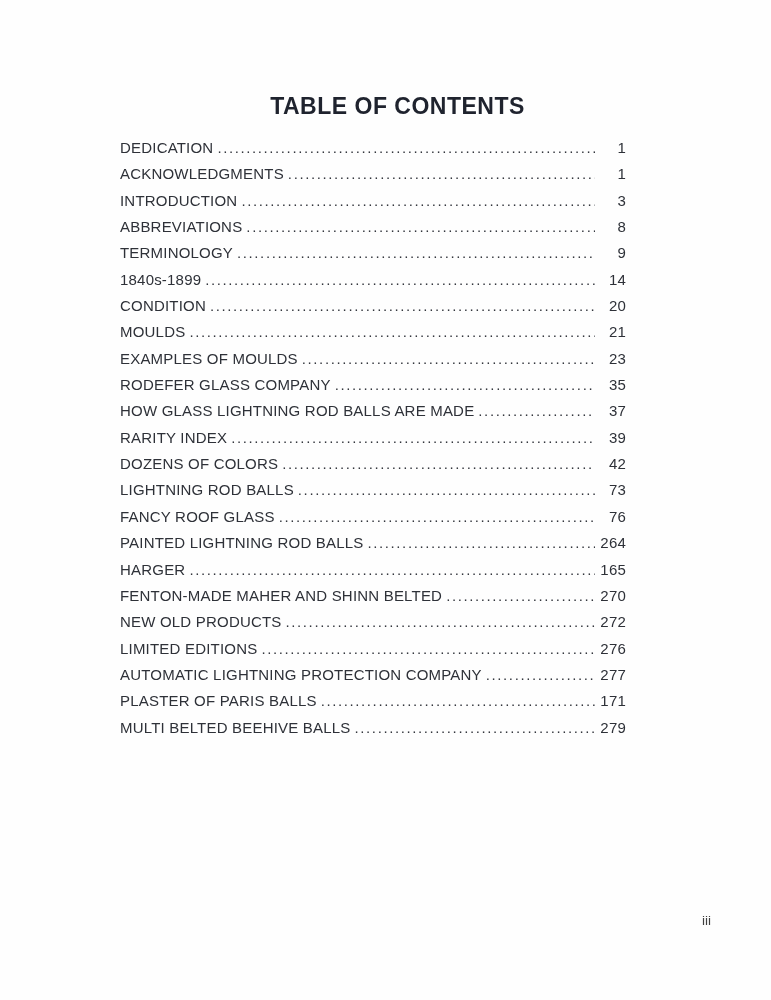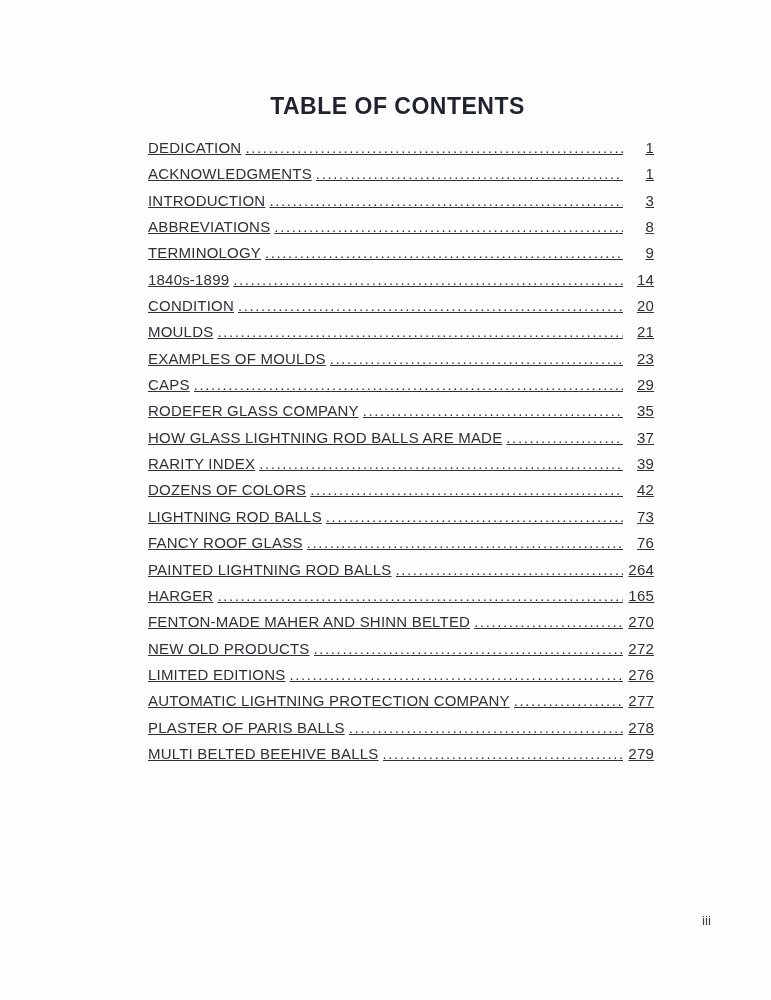--- a/index.html
+++ b/index.html
@@ -23,24 +23,23 @@
     width: 100%;
     margin: 12px;
     text-align: center;
     font-size: 23px;
     font-weight: bold;
     letter-spacing: 0.5px;
     color: #1f232e;
   }
   .toc {
     position: absolute;
-    left: 148px;
+    left: 120px;
     top: 139px;
     width: 506px;
-    text-decoration: underline;
   }
   .toc-row {
     display: flex;
     align-items: baseline;
     height: 26.35px;
     font-size: 15px;
     letter-spacing: 0.2px;
   }
   .toc-label {
     white-space: nowrap;
@@ -127,25 +126,20 @@
       <span class="toc-page">21</span>
     </div>
 
     <div class="toc-row">
       <span class="toc-label">EXAMPLES OF MOULDS</span>
       <span class="toc-dots"></span>
       <span class="toc-page">23</span>
     </div>
 
 
-    <div class="toc-row">
-      <span class="toc-label">CAPS</span>
-      <span class="toc-dots"></span>
-      <span class="toc-page">29</span>
-    </div>
 
     <div class="toc-row">
       <span class="toc-label">RODEFER GLASS COMPANY</span>
       <span class="toc-dots"></span>
       <span class="toc-page">35</span>
     </div>
 
     <div class="toc-row">
       <span class="toc-label">HOW GLASS LIGHTNING ROD BALLS ARE MADE</span>
       <span class="toc-dots"></span>
@@ -209,21 +203,21 @@
 
     <div class="toc-row">
       <span class="toc-label">AUTOMATIC LIGHTNING PROTECTION COMPANY</span>
       <span class="toc-dots"></span>
       <span class="toc-page">277</span>
     </div>
 
     <div class="toc-row">
       <span class="toc-label">PLASTER OF PARIS BALLS</span>
       <span class="toc-dots"></span>
-      <span class="toc-page">278</span>
+      <span class="toc-page">171</span>
     </div>
 
     <div class="toc-row">
       <span class="toc-label">MULTI BELTED BEEHIVE BALLS</span>
       <span class="toc-dots"></span>
       <span class="toc-page">279</span>
     </div>
 
   </div>
 

